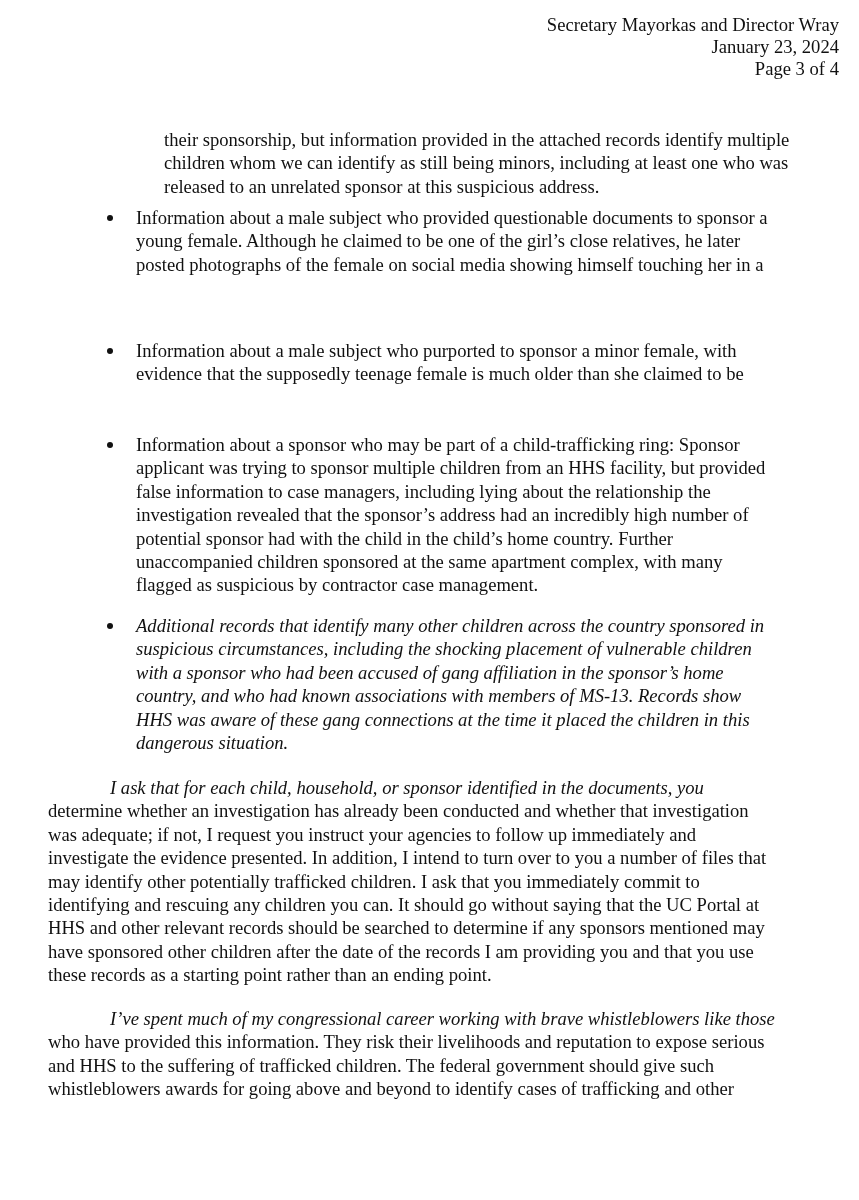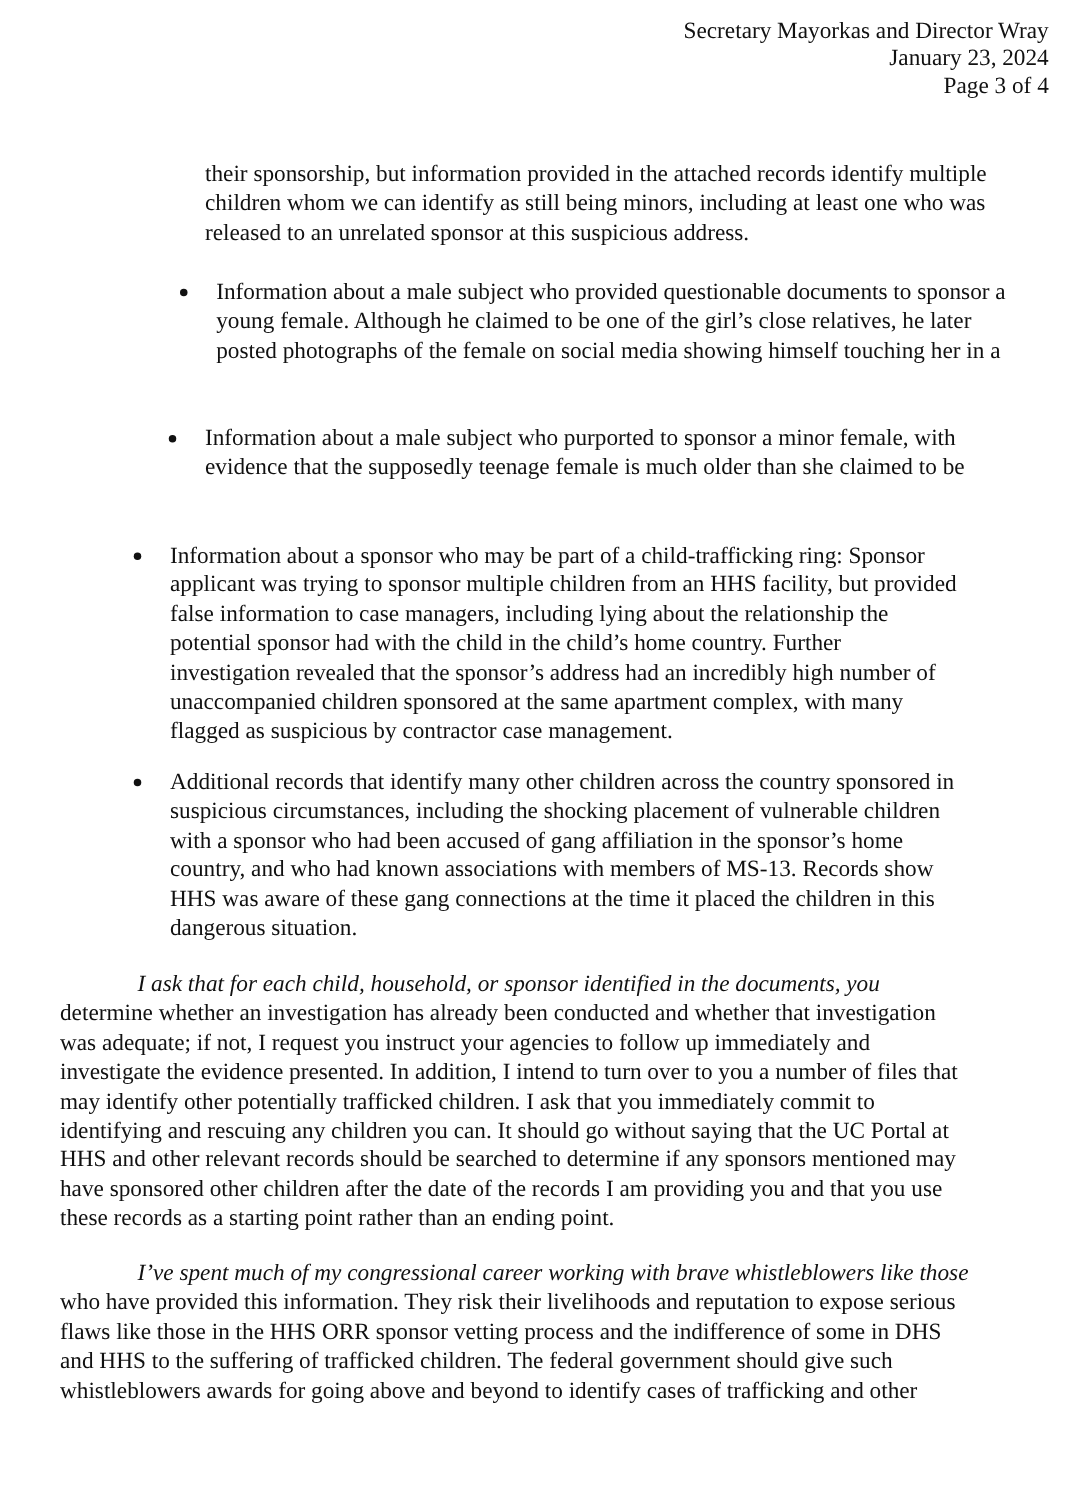--- a/index.html
+++ b/index.html
@@ -37,45 +37,45 @@
 </div>
 
 <div class="content">
 
   <div class="cont-block" style="top:128px;margin-left:28px;">
     <span class="line">their sponsorship, but information provided in the attached records identify multiple</span>
     <span class="line">children whom we can identify as still being minors, including at least one who was</span>
     <span class="line">released to an unrelated sponsor at this suspicious address.</span>
   </div>
 
-  <div class="cont-block" style="top:222px;margin-left:37px;">
+  <div class="cont-block" style="top:206px;">
     <span class="bullet-dot"></span>
     <span class="line">Information about a male subject who provided questionable documents to sponsor a</span>
     <span class="line">young female.  Although he claimed to be one of the girl’s close relatives, he later</span>
     <span class="line">posted photographs of the female on social media showing himself touching her in a</span>
   </div>
 
-  <div class="cont-block" style="top:339px;margin-left:28px;">
+  <div class="cont-block" style="top:339px;">
     <span class="bullet-dot"></span>
     <span class="line">Information about a male subject who purported to sponsor a minor female, with</span>
     <span class="line">evidence that the supposedly teenage female is much older than she claimed to be</span>
   </div>
 
   <div class="cont-block" style="top:433px;">
     <span class="bullet-dot"></span>
     <span class="line">Information about a sponsor who may be part of a child-trafficking ring: Sponsor</span>
     <span class="line">applicant was trying to sponsor multiple children from an HHS facility, but provided</span>
     <span class="line">false information to case managers, including lying about the relationship the</span>
+    <span class="line">investigation revealed that the sponsor’s address had an incredibly high number of</span>
     <span class="line">potential sponsor had with the child in the child’s home country.  Further</span>
-    <span class="line">investigation revealed that the sponsor’s address had an incredibly high number of</span>
     <span class="line">unaccompanied children sponsored at the same apartment complex, with many</span>
     <span class="line">flagged as suspicious by contractor case management.</span>
   </div>
 
-  <div class="cont-block" style="top:614px;">
+  <div class="cont-block" style="top:614px;font-style:italic;">
     <span class="bullet-dot"></span>
     <span class="line">Additional records that identify many other children across the country sponsored in</span>
     <span class="line">suspicious circumstances, including the shocking placement of vulnerable children</span>
     <span class="line">with a sponsor who had been accused of gang affiliation in the sponsor’s home</span>
     <span class="line">country, and who had known associations with members of MS-13.  Records show</span>
     <span class="line">HHS was aware of these gang connections at the time it placed the children in this</span>
     <span class="line">dangerous situation.</span>
   </div>
 
   <div class="para" style="top:776px;">
@@ -86,18 +86,17 @@
     <span class="line">may identify other potentially trafficked children.  I ask that you immediately commit to</span>
     <span class="line">identifying and rescuing any children you can.  It should go without saying that the UC Portal at</span>
     <span class="line">HHS and other relevant records should be searched to determine if any sponsors mentioned may</span>
     <span class="line">have sponsored other children after the date of the records I am providing you and that you use</span>
     <span class="line">these records as a starting point rather than an ending point.</span>
   </div>
 
   <div class="para" style="top:1007px;">
     <span class="line first">I’ve spent much of my congressional career working with brave whistleblowers like those</span>
     <span class="line">who have provided this information.  They risk their livelihoods and reputation to expose serious</span>
-    <span class="line">flaws like those in the HHS ORR sponsor vetting process and the indifference of some in DHS</span>
     <span class="line">and HHS to the suffering of trafficked children.  The federal government should give such</span>
     <span class="line">whistleblowers awards for going above and beyond to identify cases of trafficking and other</span>
   </div>
 
 </div>
 
 </body></html>

